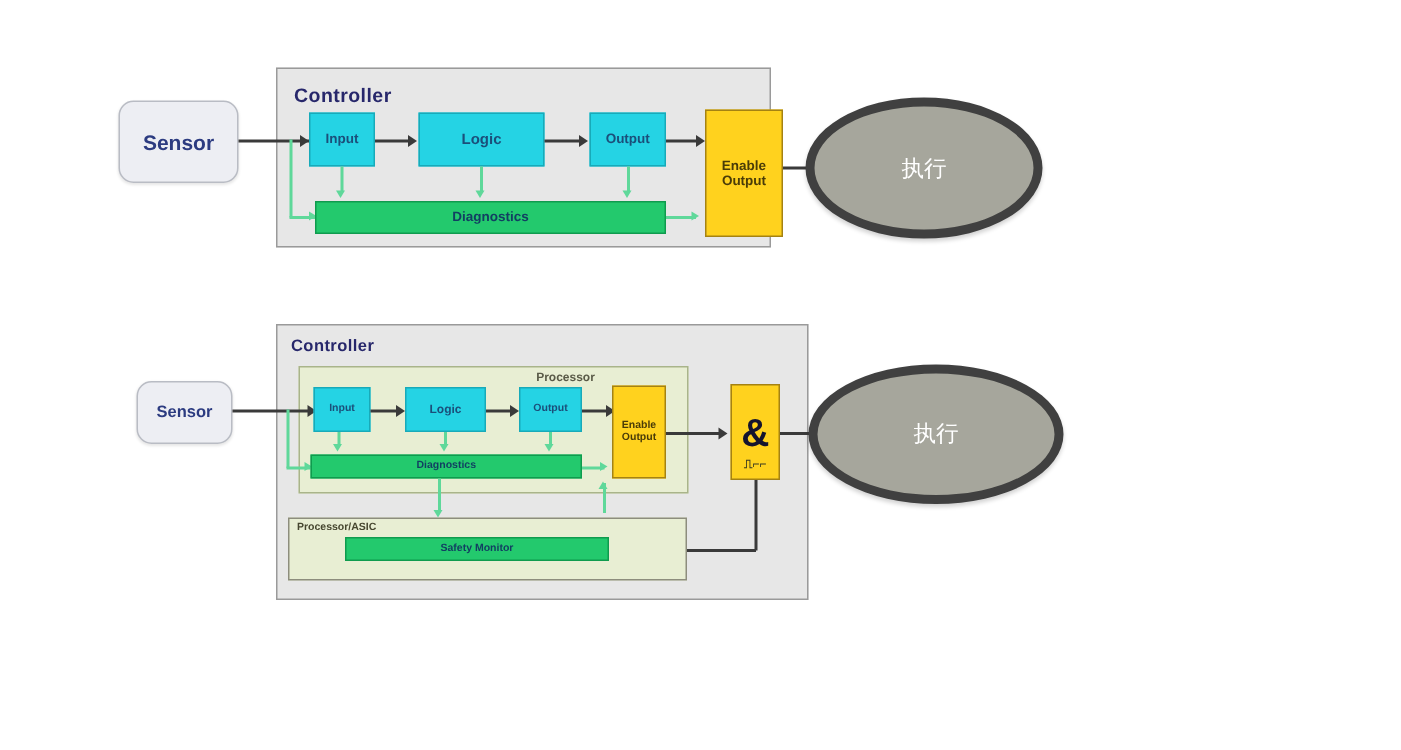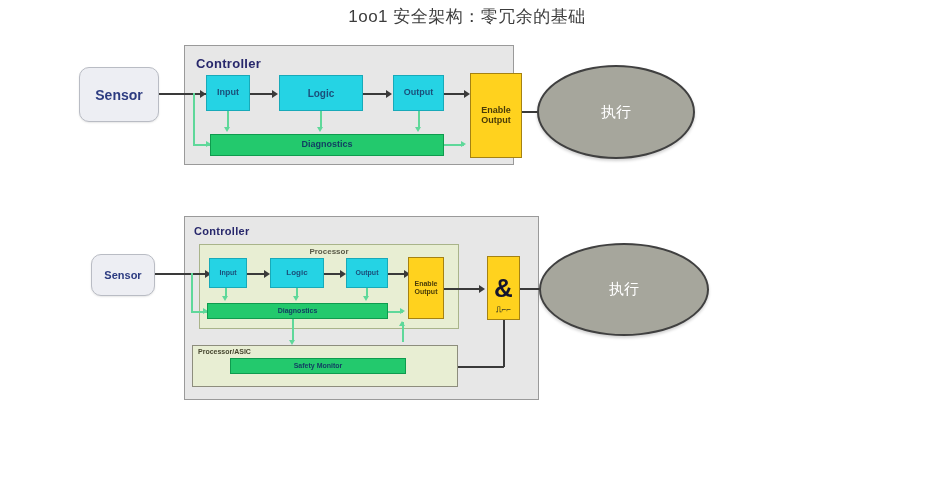--- a/index.html
+++ b/index.html
@@ -49,20 +49,21 @@
   
   .processor{
     background:#e8eed3;
     border:1px solid #a9b48a;
   }
   .processor-label{
     position:absolute;
     color:#5a5a48;
     font-weight:bold;
     text-align:center;
+    margin-left:48px;
   }
   .pasic{
     background:#e8eed3;
     border:1px solid #8d8d7d;
   }
   .pasic-label{
     position:absolute;
     color:#46462f;
     font-weight:bold;
   }
@@ -105,21 +106,21 @@
     bottom:4px;
     font-size:8px;
     color:#3a3a22;
     letter-spacing:0px;
     white-space:nowrap;
   }
 
   
   .ellipse{
     background:#a6a69c;
-    border:2px solid #404040;
+    border:6px solid #404040;
     border-radius:50%;
     display:flex;align-items:center;justify-content:center;
     color:#ffffff;
     box-shadow:0 2px 3px rgba(0,0,0,.18);
   }
 
   
   .ln{position:absolute;background:#3a3a3a;}
   .ln.h{height:1.6px;}
   .ln.v{width:1.6px;}
@@ -141,21 +142,20 @@
       border-top:5.5px solid #5fd89a;}
   .gavu{position:absolute;width:0;height:0;
       border-left:3.5px solid transparent;border-right:3.5px solid transparent;
       border-bottom:5.5px solid #5fd89a;}
 </style>
 </head>
 <body>
 
 <div class="stage">
 
-  <div class="title abs" style="left:0;top:5px;width:934px;">1oo1 安全架构：零冗余的基础</div>
 
   <div>
 
     <div class="abs controller" style="left:184px;top:45px;width:330px;height:120px;"></div>
     <div class="controller-label" style="left:196px;top:56px;font-size:13px;">Controller</div>
 
     <div class="abs sensor" style="left:79px;top:67px;width:80px;height:55px;font-size:14px;">
       <span>Sensor</span>
     </div>
 

